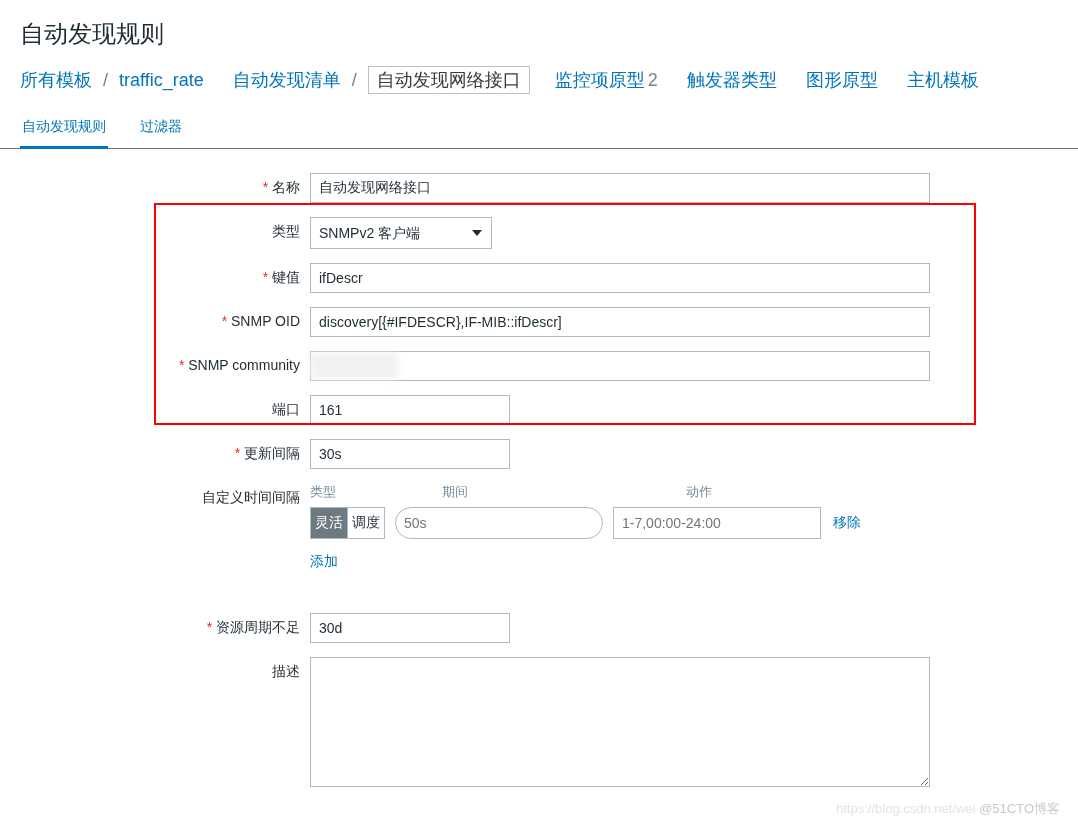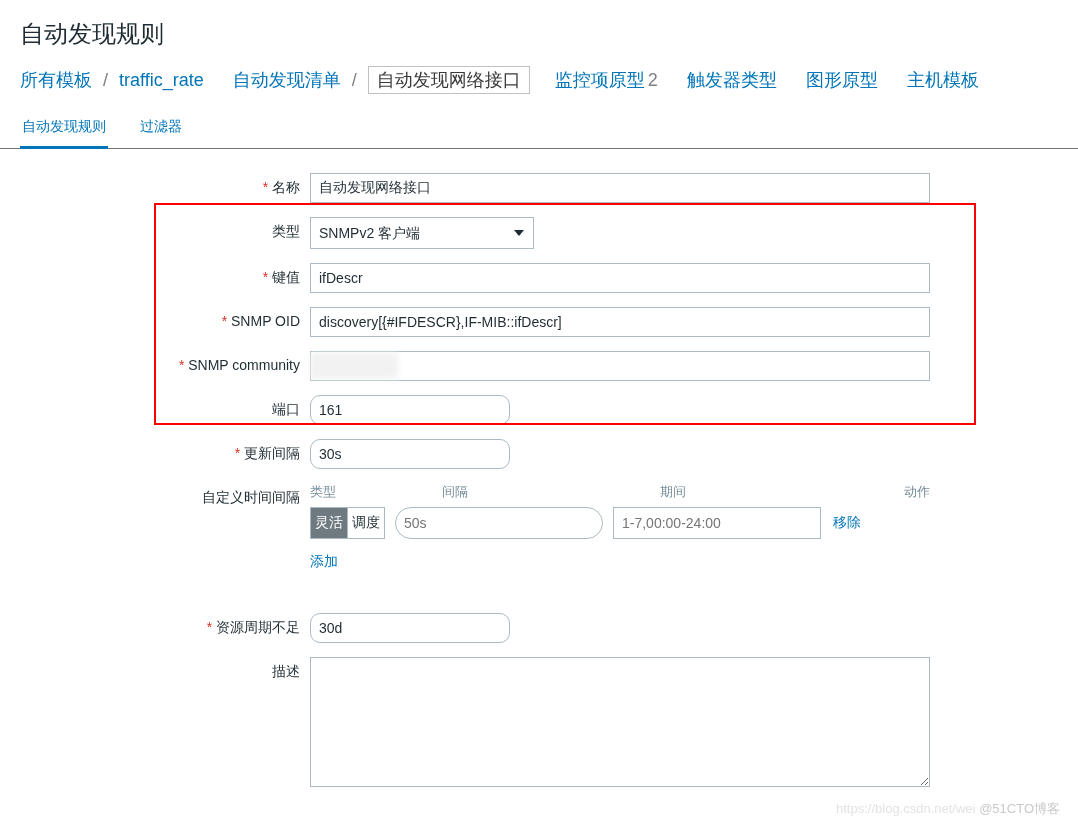--- a/index.html
+++ b/index.html
@@ -81,22 +81,22 @@
     .control { flex: 1; }
     input[type=text], textarea, .select {
       border: 1px solid #acbbc2;
       padding: 6px 8px;
       font-size: 14px;
       font-family: inherit;
       color: #1f2c33;
       background: #fff;
     }
     .w-full { width: 620px; }
-    .w-med { width: 200px; border-radius: 10px; }
-    .w-sel { width: 224px; height: 32px; }
+    .w-med { width: 200px; }
+    .w-sel { width: 182px; height: 32px; }
     .select {
       appearance: none;
       -webkit-appearance: none;
       background-image: none;
       padding-right: 26px;
       position: relative;
     }
     .select-wrap { position: relative; display: inline-block; }
     .select-wrap::after {
       content: "";
@@ -268,21 +268,20 @@
       <input type="text" class="w-med" value="30s" style="">
     </div>
   </div>
 
   <div class="form-row">
     <div class="label">自定义时间间隔</div>
     <div class="control">
       <div class="interval-table">
         <div class="interval-header">
           <div class="ih-type">类型</div>
-          <div class="ih-delay">间隔</div>
           <div class="ih-period">期间</div>
           <div class="ih-action">动作</div>
         </div>
         <div class="interval-body">
           <div class="seg-group">
             <button class="seg active">灵活</button>
             <button class="seg">调度</button>
           </div>
           <input type="text" class="int-input int-delay" placeholder="50s" style="">
           <input type="text" class="int-input int-period" placeholder="1-7,00:00-24:00" style="">

